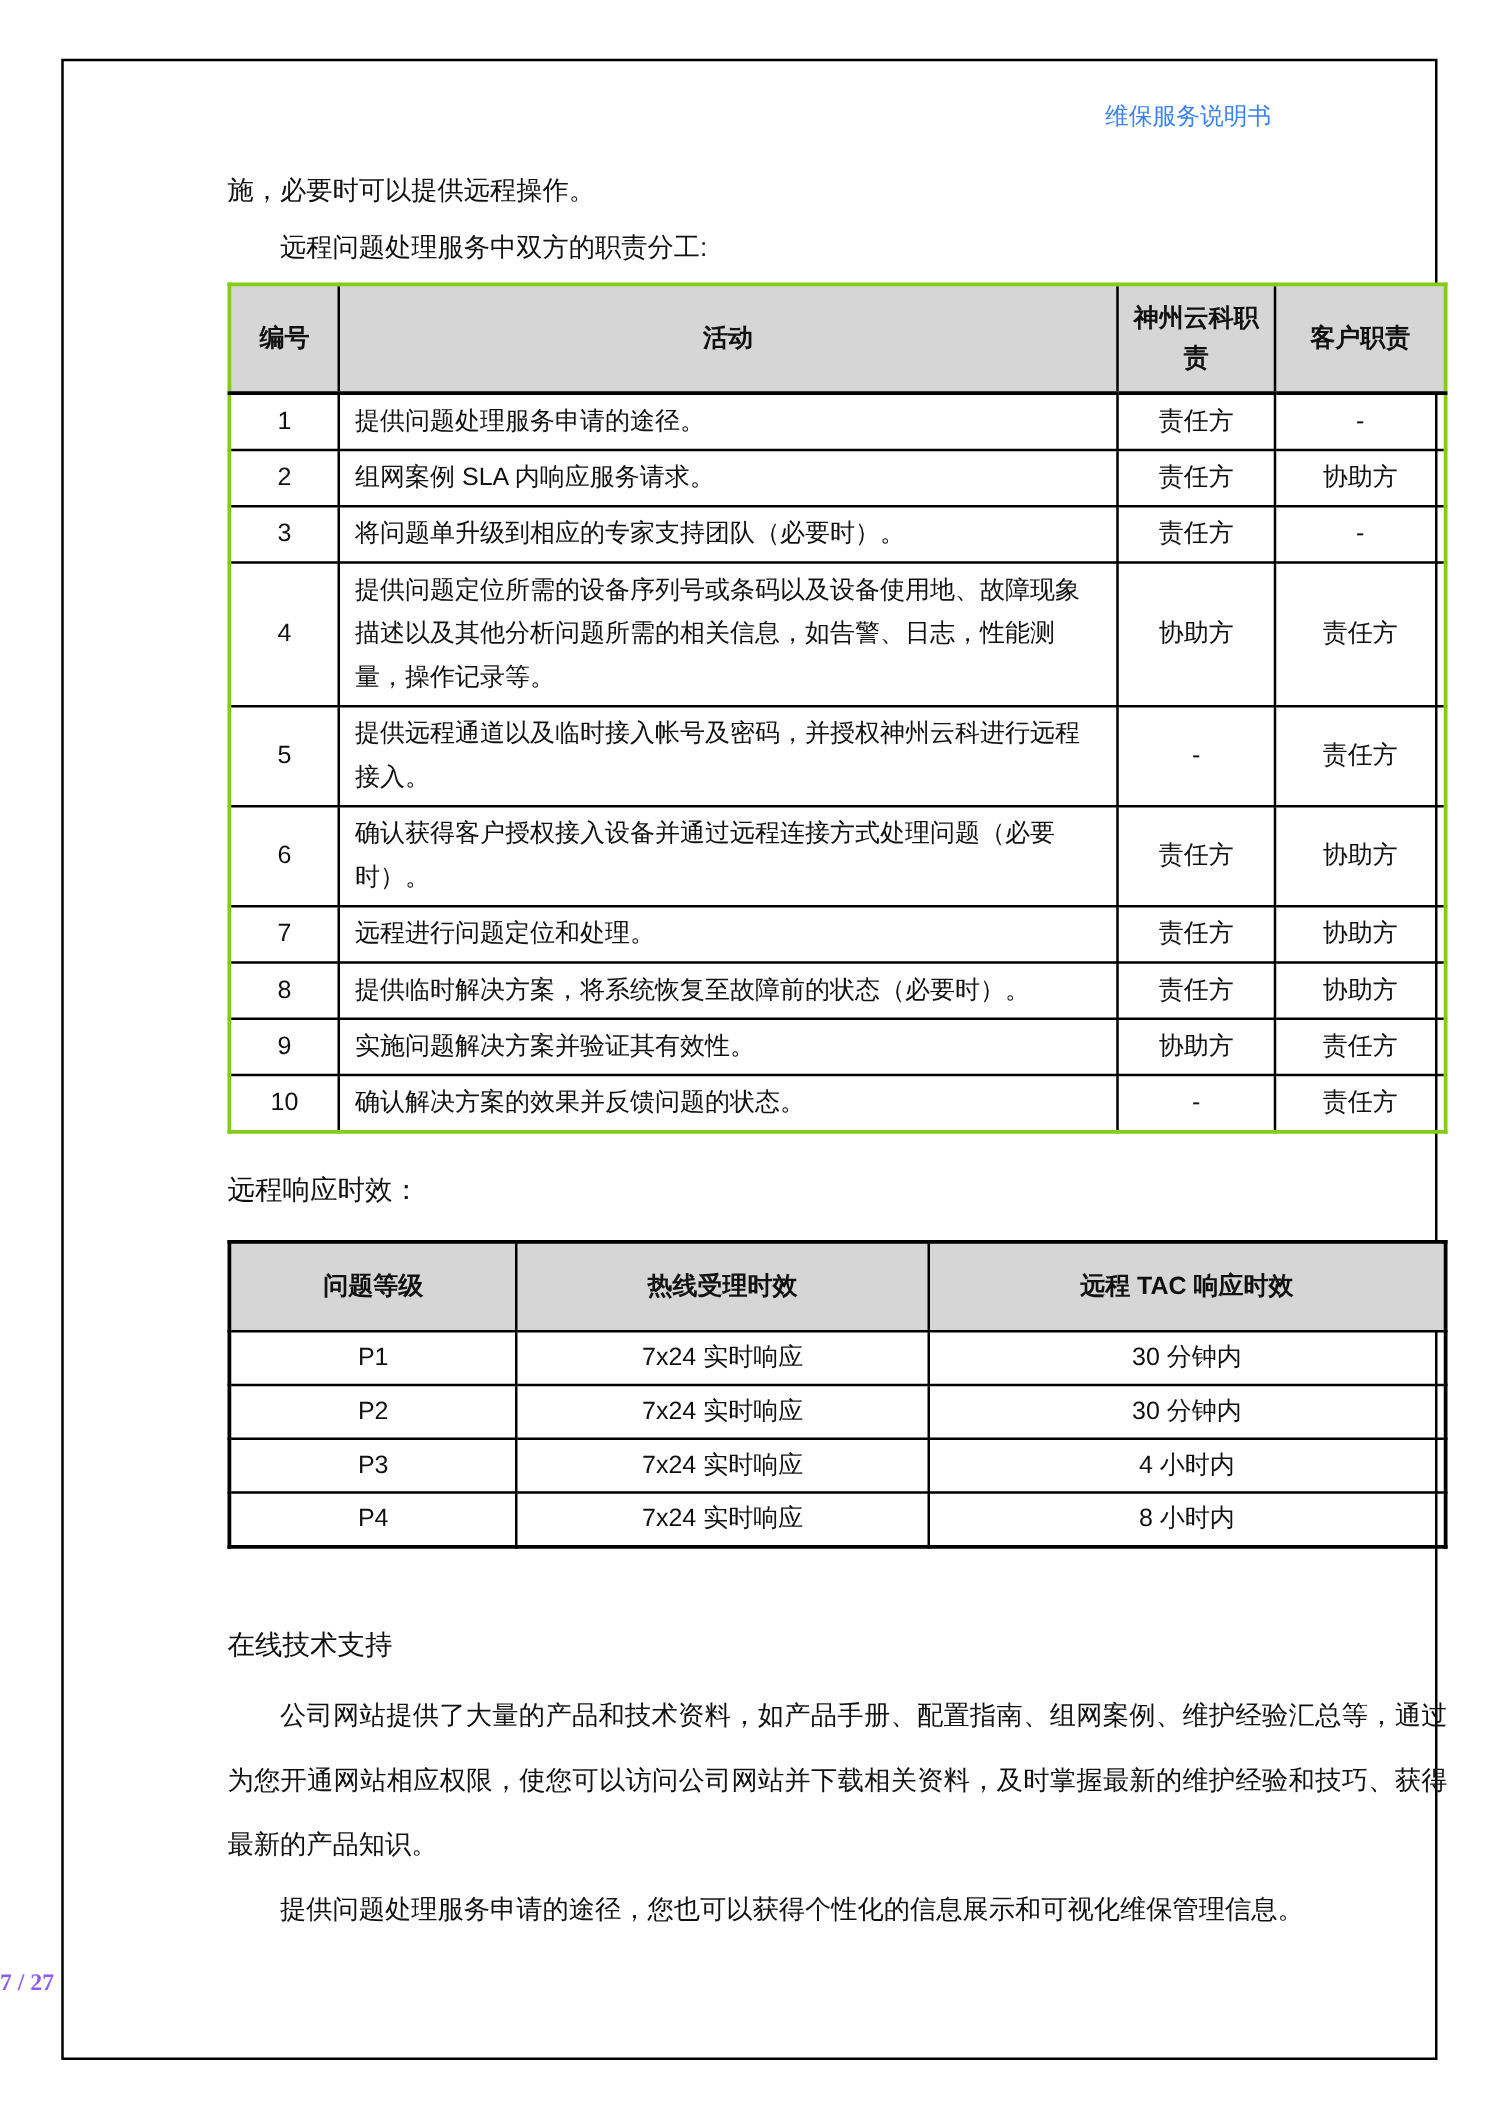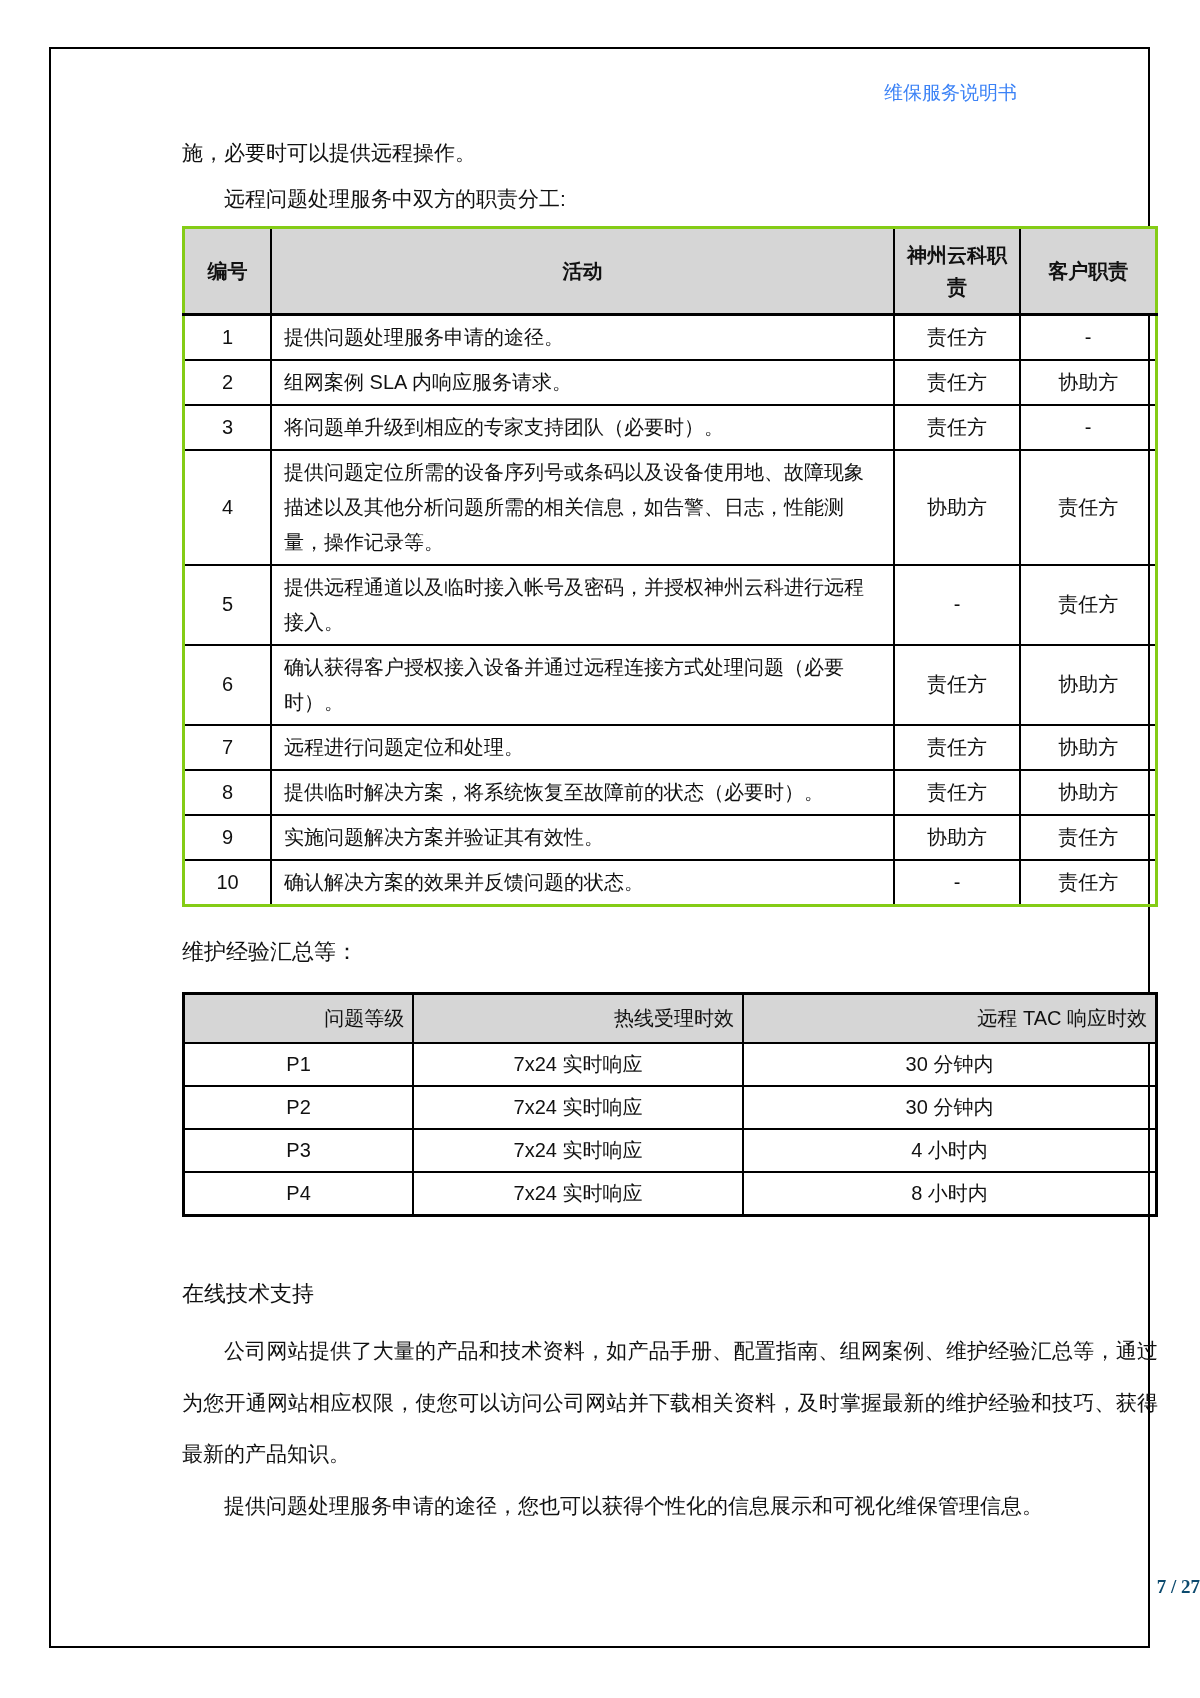--- a/index.html
+++ b/index.html
@@ -78,23 +78,22 @@
   table.sla { margin-top:24px; border:3px solid #000; }
   table.sla th, table.sla td {
     border:2px solid #000;
     padding:4px 10px;
     line-height:1.65;
     text-align:center;
     vertical-align:middle;
   }
   table.sla thead th {
     background:#d6d6d6;
-    font-weight:normal;
-    padding:7px 8px;
-    text-align:right;
+    font-weight:bold;
+    padding:18px 8px;
   }
   .col-p1 { width:23.6%; }
   .col-p2 { width:33.9%; }
   .col-p3 { width:42.5%; }
 
   .support-heading {
     margin-top:62px;
     font-size:22px;
     line-height:1.4;
   }
@@ -103,25 +102,25 @@
     font-size:21px;
     line-height:2.45;
     text-indent:2em;
     text-align:justify;
     text-justify:inter-character;
   }
   .support-para + .support-para { margin-top:0; }
   .doc-footer {
     position:absolute;
     top:1576px; left:0; width:100%;
-    text-align:right;
+    text-align:left;
     font-family:"Liberation Serif", serif;
     font-weight:bold;
     font-size:19px;
-    color:#0c4a6e;
+    color:#8b5cf6;
   }
 </style>
 </head>
 <body>
 
 <div class="page">
   <div class="border-frame"></div>
 
   <div class="doc-header">维保服务说明书</div>
 
@@ -203,21 +202,21 @@
           </tr>
           <tr>
             <td>10</td>
             <td class="cell-activity">确认解决方案的效果并反馈问题的状态。</td>
             <td>-</td>
             <td>责任方</td>
           </tr>
         </tbody>
     </table>
 
-    <p class="section-title">维护经验汇总等：</p>
+    <p class="section-title">远程响应时效：</p>
 
     <table class="doc-table sla">
       <colgroup>
         <col class="col-p1">
           <col class="col-p2">
           <col class="col-p3">
       </colgroup>
       <thead>
         <tr>
           <th>问题等级</th>

